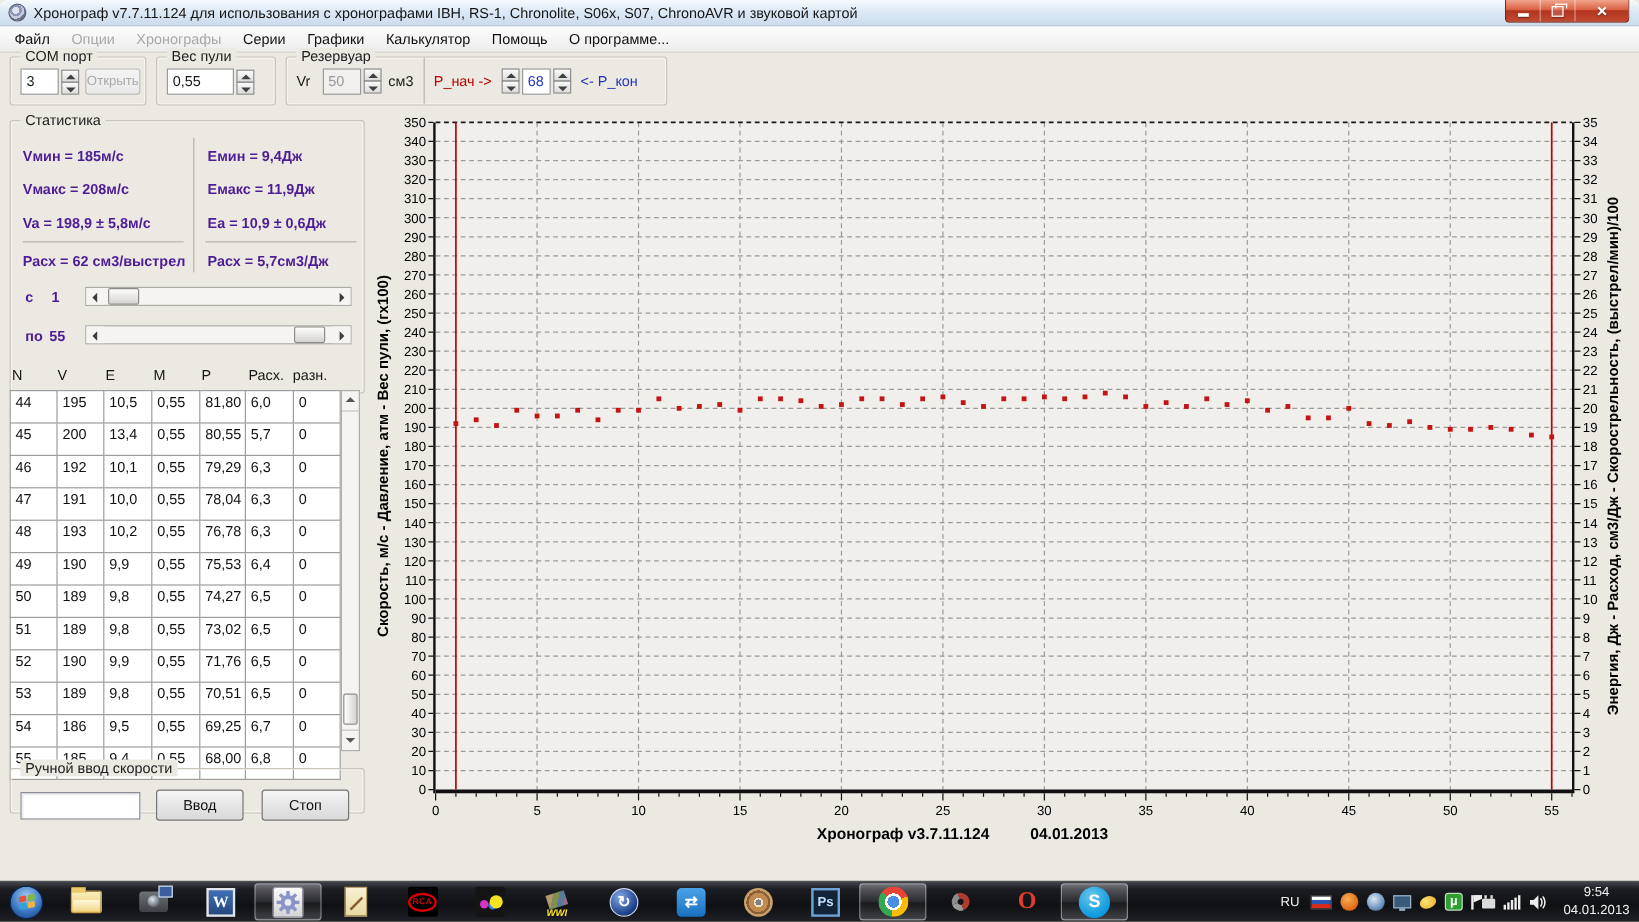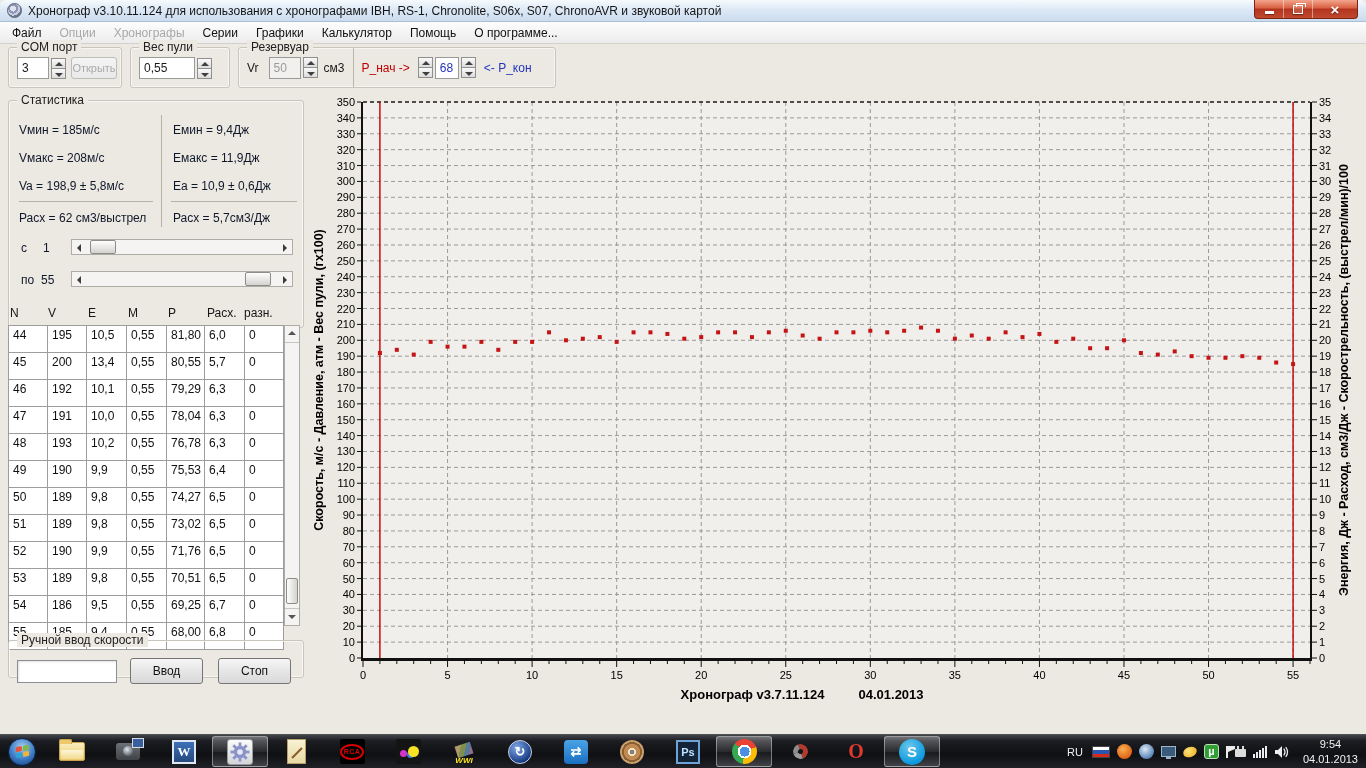--- a/index.html
+++ b/index.html
@@ -32,21 +32,21 @@
   .spin .arrows i{width:15px;height:11px;display:block;background:linear-gradient(#fafafa,#dcdcdc);border:1px solid #8f8f8f;box-sizing:border-box;position:relative;}
   .spin .arrows i+i{margin-top:-1px;}
   .spin .arrows i::after{content:"";position:absolute;left:3px;border-left:4px solid transparent;border-right:4px solid transparent;}
   .spin .arrows i.up::after{top:3px;border-bottom:4px solid #404040;}
   .spin .arrows i.dn::after{top:4px;border-top:4px solid #404040;}
   .red-label{color:#c00000;}
   .blue-label{color:#2334bd;}
   .blue-val .val{color:#2334bd;}
   .vsep{width:1px;background:#b9b6ae;align-self:stretch;margin:0 8px;}
   
-  .stat{position:absolute;white-space:nowrap;color:#0f172a;}
+  .stat{position:absolute;white-space:nowrap;color:#4c1d95;font-weight:bold;}
   .divline{position:absolute;height:1px;background:#b5b2aa;}
   .divline-v{position:absolute;width:1px;background:#b5b2aa;}
   .hscroll{position:absolute;display:flex;align-items:stretch;width:222px;height:16px;border:1px solid #aeaca6;background:#f5f4f2;box-sizing:border-box;}
   .hscroll .arr{width:15px;position:relative;background:#f5f4f2;}
   .hscroll .arr::after{content:"";position:absolute;top:4px;border-top:4px solid transparent;border-bottom:4px solid transparent;}
   .hscroll .arr.l::after{left:5px;border-right:4px solid #3c3c3c;}
   .hscroll .arr.r::after{right:5px;border-left:4px solid #3c3c3c;}
   .hscroll .track{flex:1;position:relative;}
   .hscroll .thumb{position:absolute;top:0;width:26px;height:14px;background:linear-gradient(#fefefe,#d5d3cf);border:1px solid #8e8c86;border-radius:2px;box-sizing:border-box;}
   
@@ -117,21 +117,21 @@
   .tr-net{display:flex;align-items:flex-end;gap:1px;height:12px;}
   .tr-net b{width:2px;background:#ececec;display:block;}
   .tr-vol{width:16px;height:14px;}
 </style>
 </head>
 <body>
 
 <div class="window">
   <div class="titlebar">
     <div class="appicon"></div>
-    <div class="title-text">Хронограф v3.10.11.124  для использования с хронографами  IBH, RS-1, Chronolite, S06x, S07, ChronoAVR и звуковой картой</div>
+    <div class="title-text">Хронограф v7.7.11.124  для использования с хронографами  IBH, RS-1, Chronolite, S06x, S07, ChronoAVR и звуковой картой</div>
     <div class="winbtns">
       <div class="winbtn">
           <div class="glyph-min"></div>
         </div>
       <div class="winbtn">
           <div class="glyph-restore"></div>
         </div>
       <div class="winbtn">
           <div class="glyph-close">×</div>
         </div>

